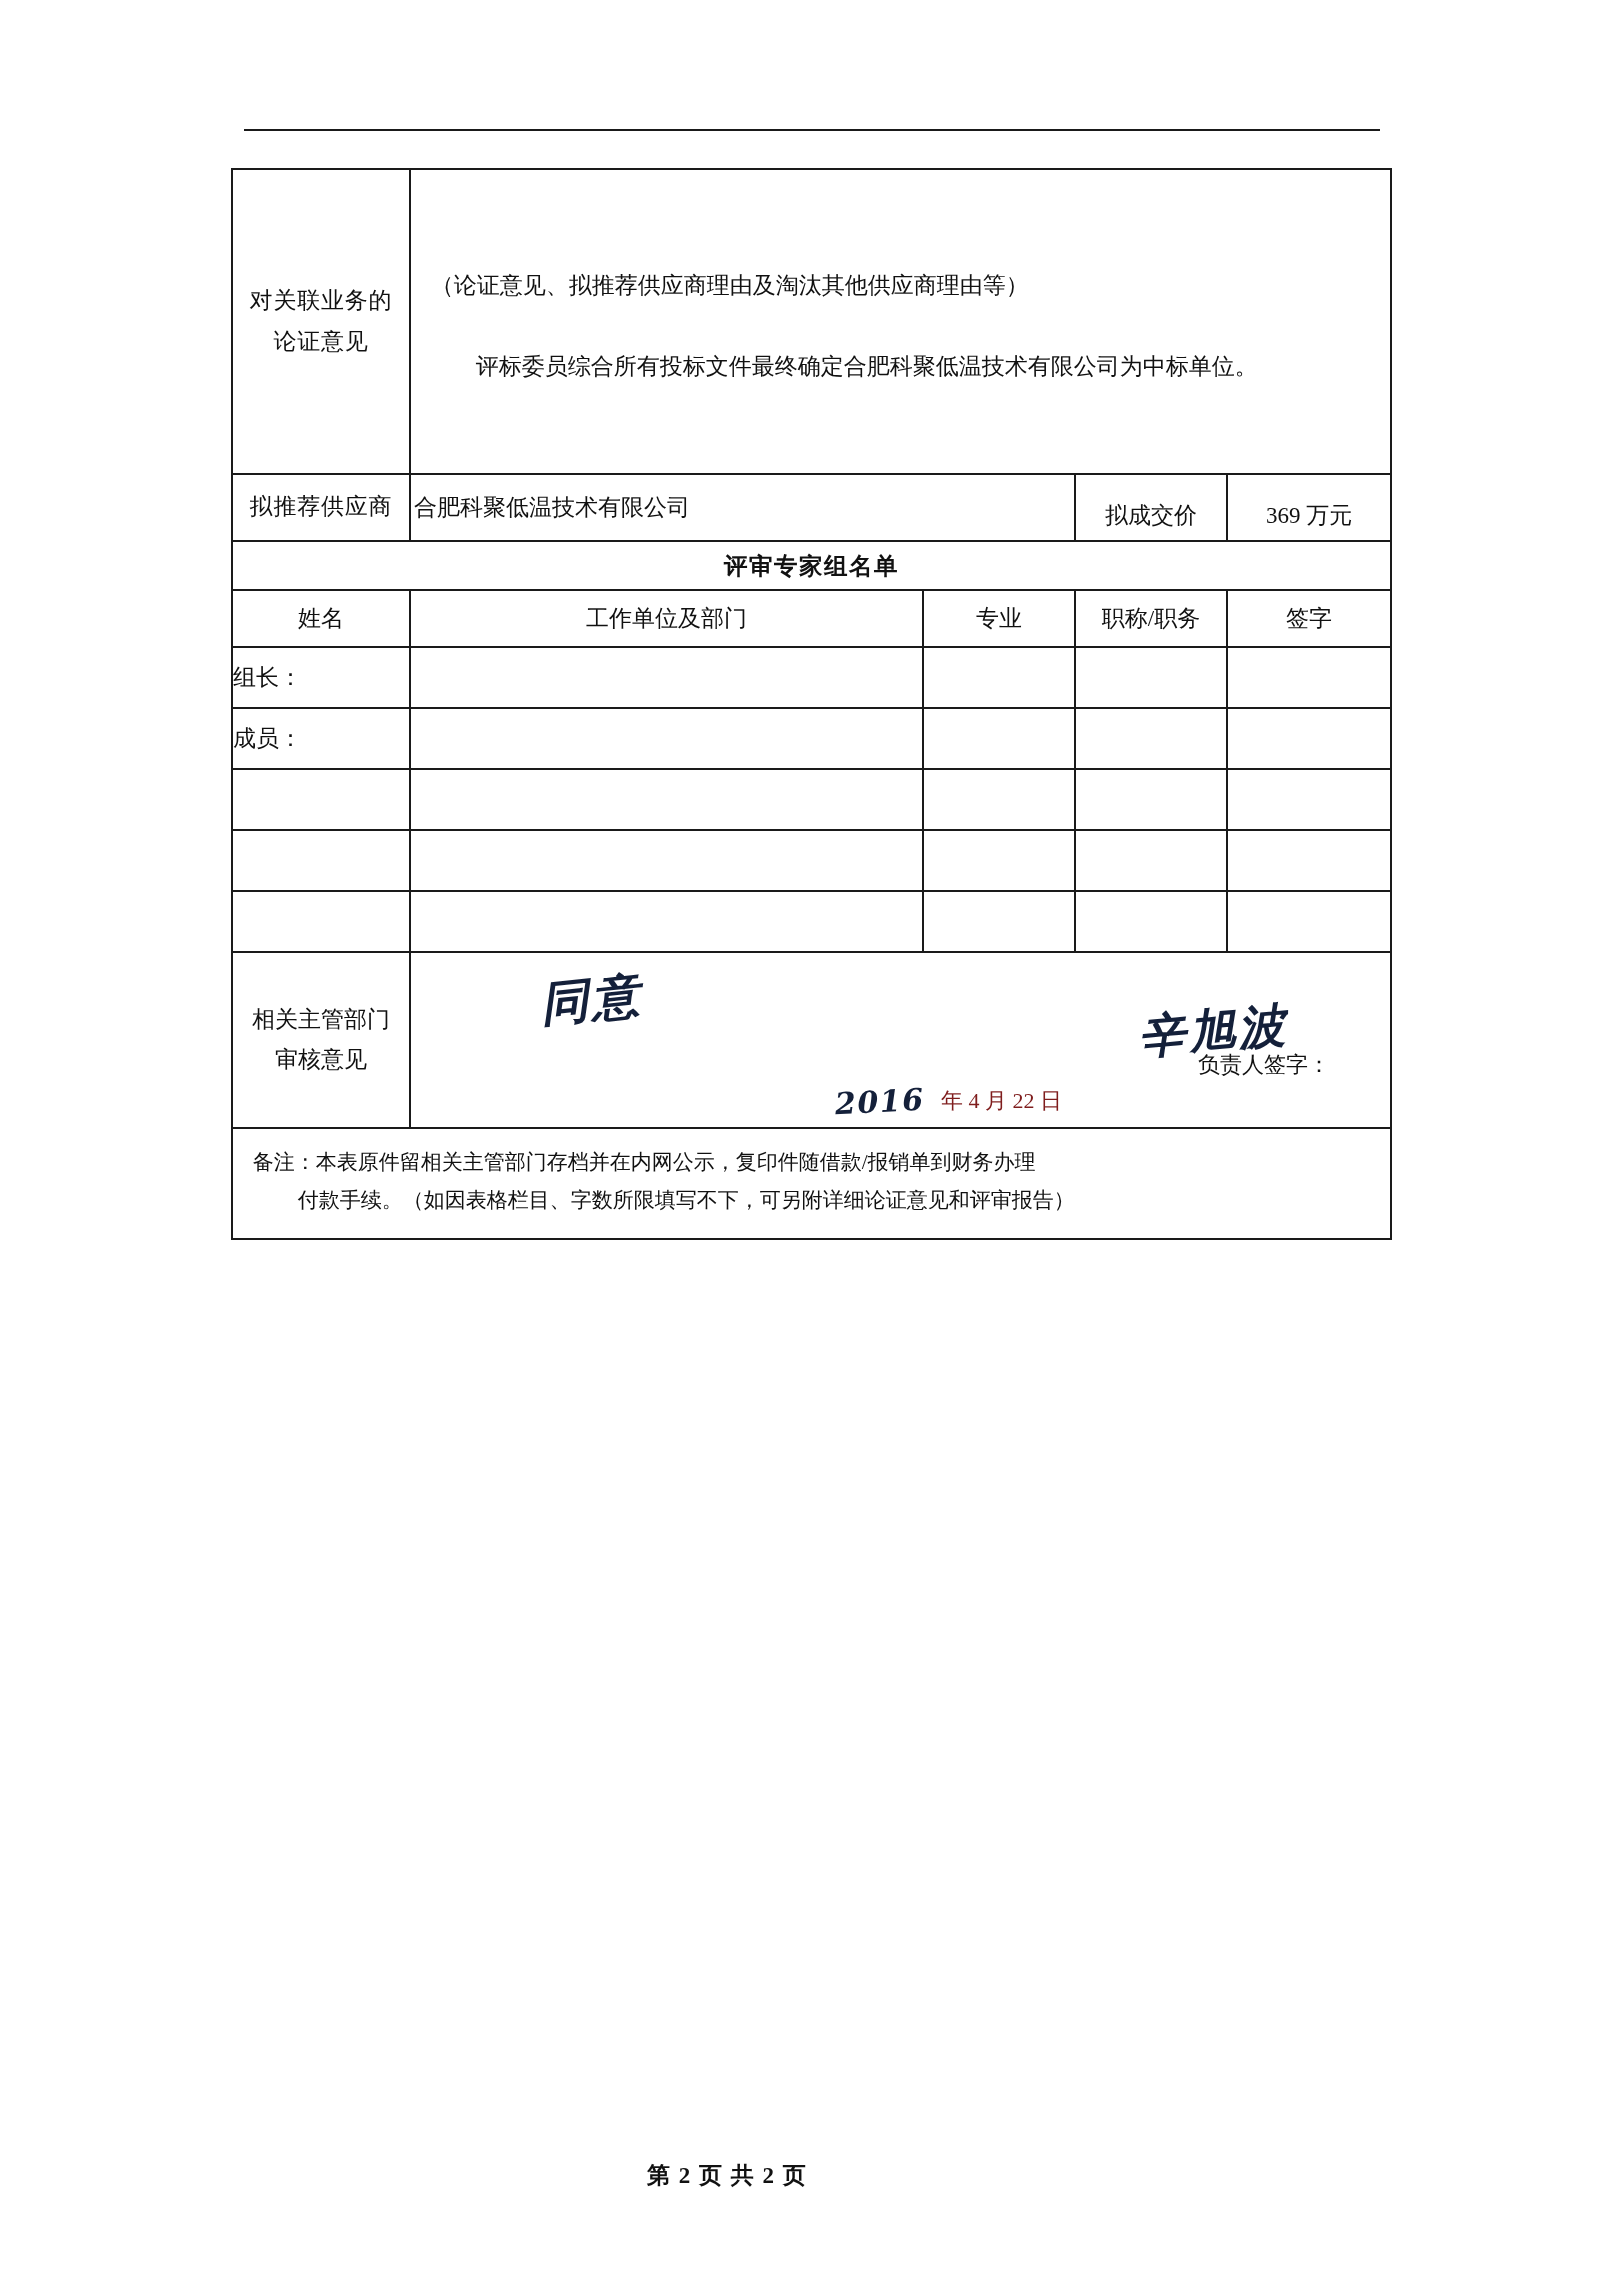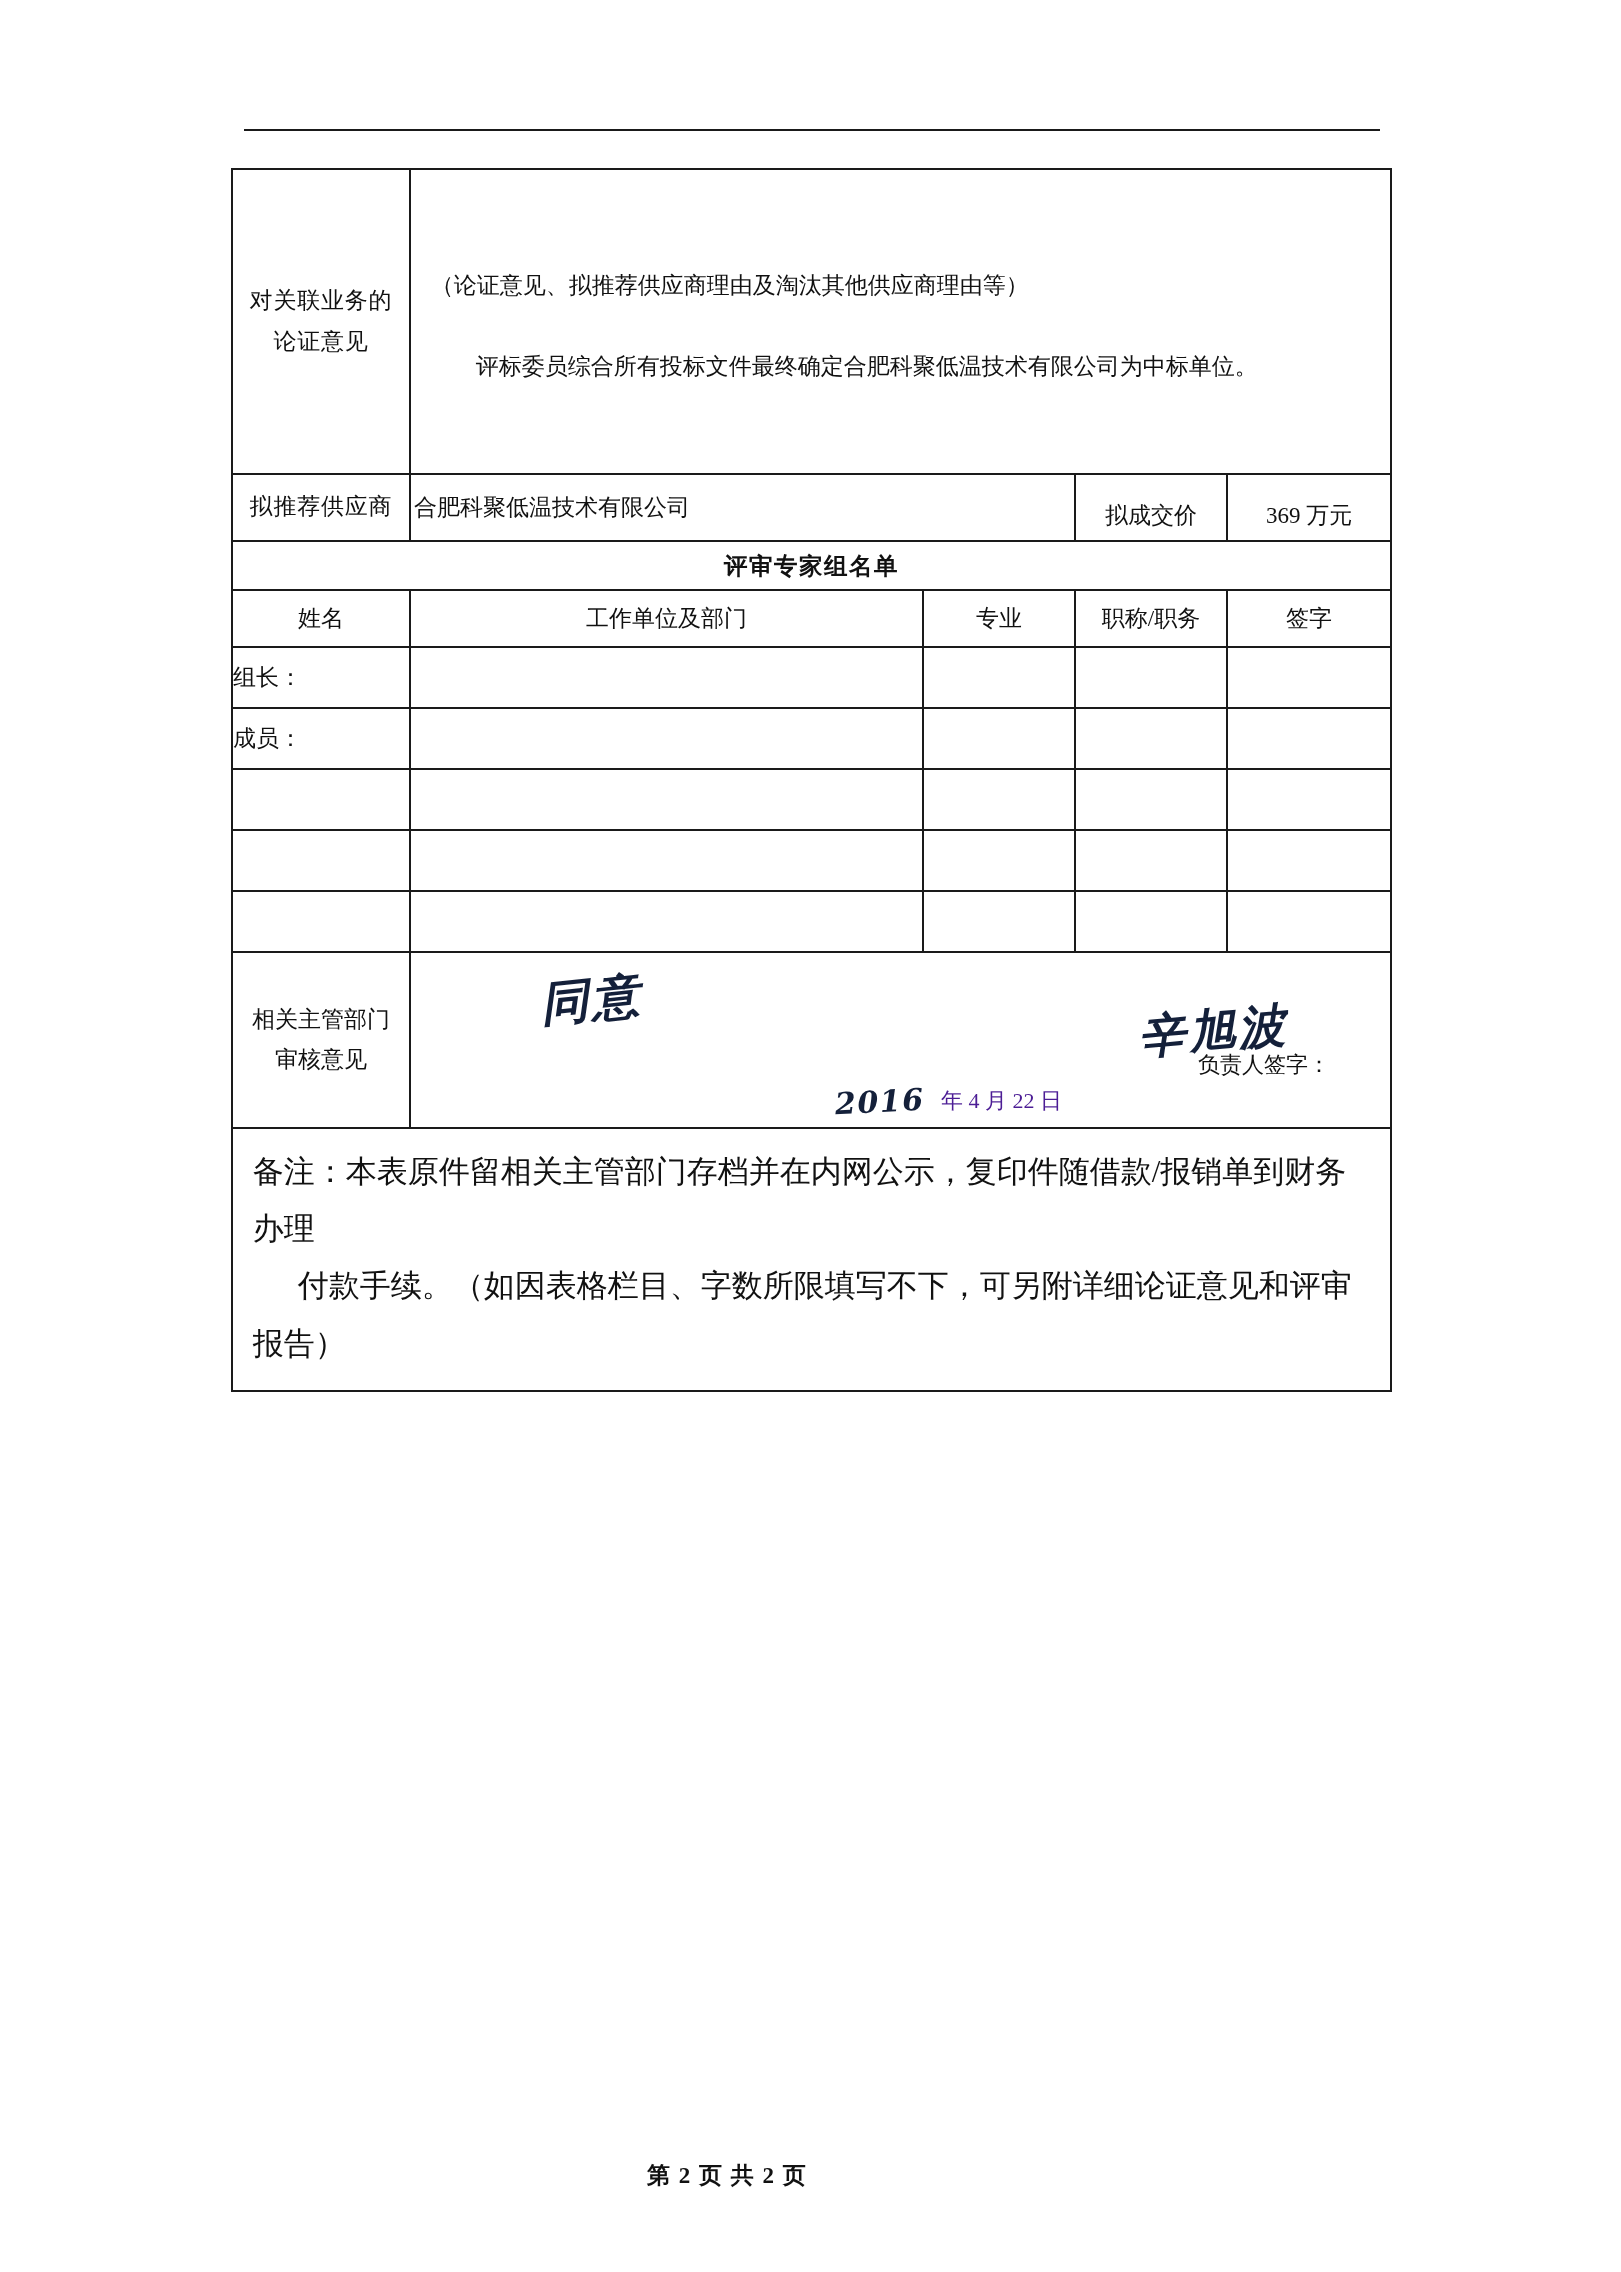--- a/index.html
+++ b/index.html
@@ -119,21 +119,21 @@
     bottom: 47px;
     font-size: 22px;
     white-space: nowrap;
   }
   .date-line {
     position: absolute;
     left: 424px;
     bottom: 10.6px;
     font-size: 22px;
     white-space: nowrap;
-    color: #4c1d95;
+    color: #7f1d1d;
   }
   .handwriting {
     position: absolute;
     font-family: "DejaVu Serif", serif;
     color: #14203a;
     font-style: italic;
     font-weight: bold;
     pointer-events: none;
   }
   .hw-agree {
@@ -152,21 +152,21 @@
   }
   .hw-date {
     left: 424px;
     bottom: 7.6px;
     font-size: 30px;
     transform: rotate(-3deg);
     letter-spacing: 1.5px;
   }
   .notes-cell {
     padding: 13.6px 19.7px 18px 19.7px;
-    font-size: 31px;
+    font-size: 21px;
     line-height: 1.85;
     border-radius: 24px;
   }
   .notes-cell .n2 {
     text-indent: 45px;
   }
   .footer {
     position: absolute;
     left: 0;
     top: 2160px;

